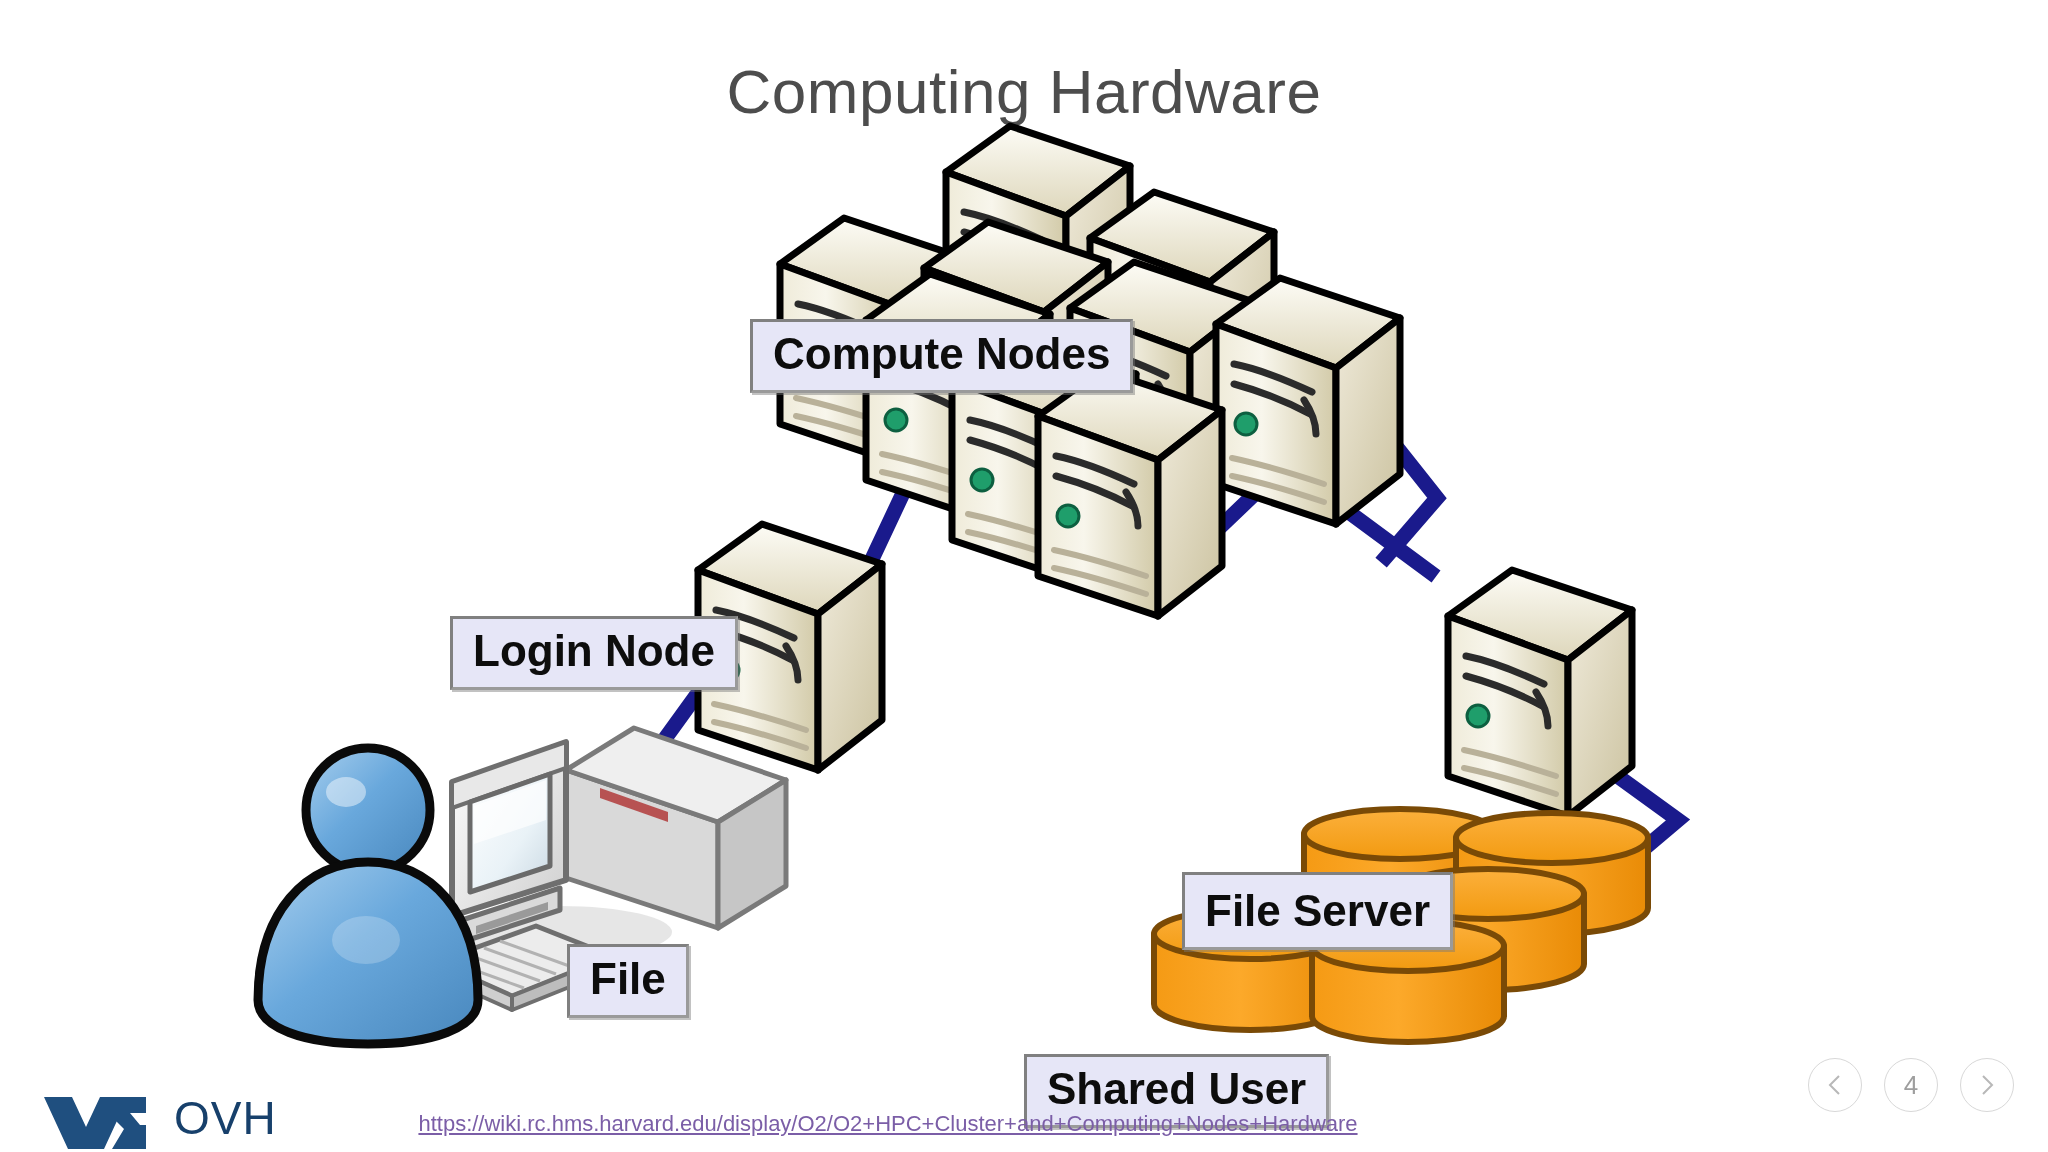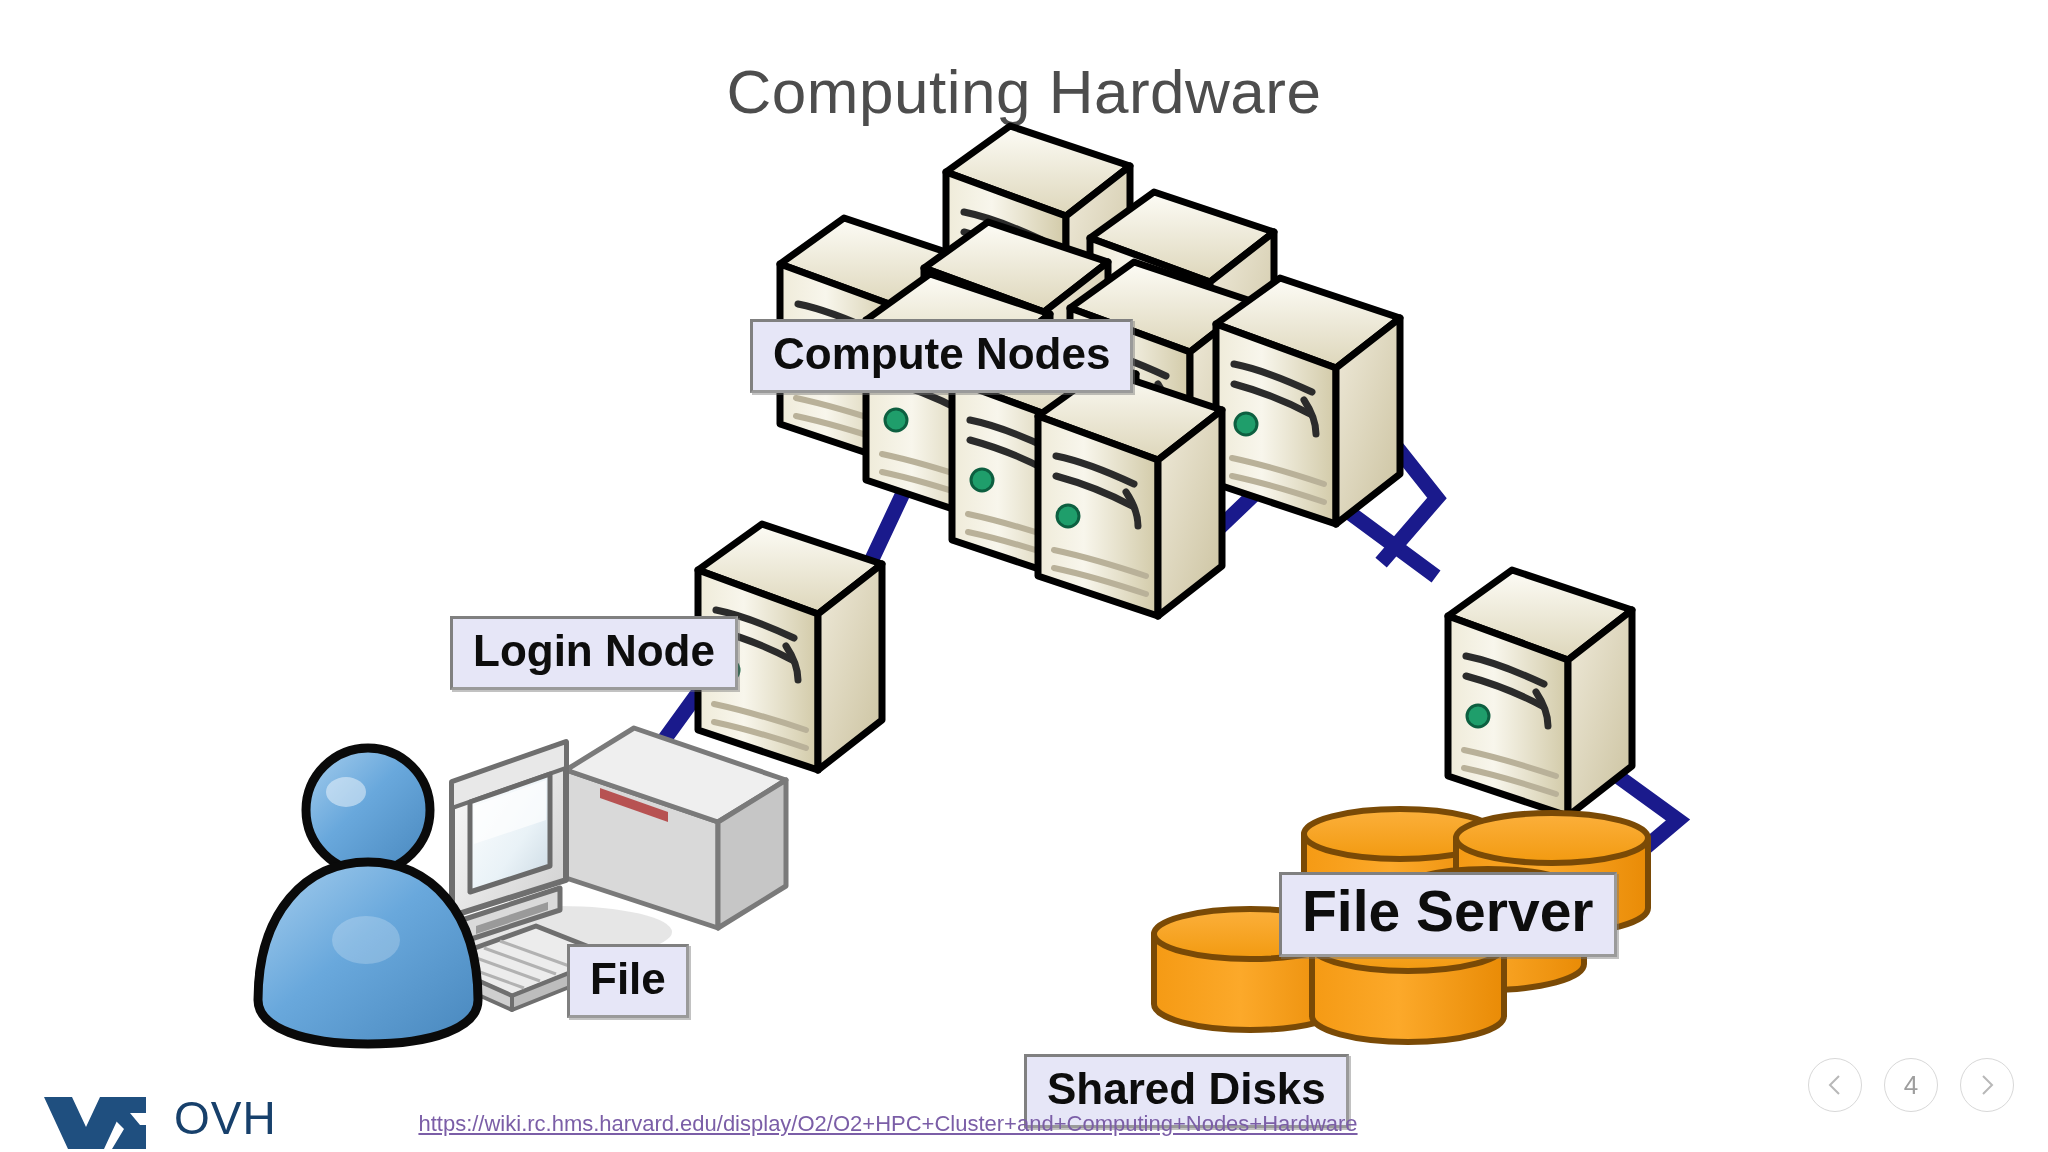--- a/index.html
+++ b/index.html
@@ -37,21 +37,21 @@
     color:#0d0d0d;
     font-weight:bold;
     font-family:"Liberation Sans", sans-serif;
     line-height:1;
     white-space:nowrap;
     box-shadow:2px 2px 0 rgba(120,120,120,.45);
     display:flex;align-items:center;justify-content:center;
   }
   #lbl-compute{left:750px;top:199px;font-size:44px;padding:10px 20px 14px;}
   #lbl-login  {left:450px;top:496px;font-size:44px;padding:10px 20px 14px;}
-  #lbl-file   {left:1279px;top:752px;font-size:57px;padding:8px 20px 14px;}
+  #lbl-file   {left:1182px;top:752px;font-size:44px;padding:14px 20px 14px;}
   #lbl-shared {left:1024px;top:934px;font-size:44px;padding:10px 20px 14px;}
   #lbl-user   {left:567px;top:824px;font-size:44px;padding:10px 20px 14px;}
 
   
   .url{
     position:absolute;left:0;top:1111px;width:1776px;
     text-align:center;
     font-size:22px;
     color:#7b5ea7;
     text-decoration:underline;
@@ -224,21 +224,21 @@
         <circle cx="368" cy="690" r="62" fill="url(#gUser)" stroke="#0a0a0a" stroke-width="9"></circle>
         <path d="M258,880 C258,792 306,742 368,742 C430,742 478,792 478,880 C478,908 432,924 368,924 C304,924 258,908 258,880 Z" fill="url(#gUser)" stroke="#0a0a0a" stroke-width="9" stroke-linejoin="round"></path>
         <ellipse cx="346" cy="672" rx="20" ry="15" fill="#ffffff" opacity=".45"></ellipse>
         <ellipse cx="366" cy="820" rx="34" ry="24" fill="#ffffff" opacity=".22"></ellipse>
       </g>
     </svg>
 
     <div class="lbl" id="lbl-login">Login Node</div>
     <div class="lbl" id="lbl-compute">Compute Nodes</div>
     <div class="lbl" id="lbl-file">File Server</div>
-    <div class="lbl" id="lbl-shared">Shared Disks</div>
+    <div class="lbl" id="lbl-shared">Shared User</div>
     <div class="lbl" id="lbl-user">File</div>
   </div>
 
   <div class="url">https://wiki.rc.hms.harvard.edu/display/O2/O2+HPC+Cluster+and+Computing+Nodes+Hardware</div>
 
   <div class="logo">
     <svg width="118" height="62" viewBox="0 0 118 62" xmlns="http://www.w3.org/2000/svg">
       <path d="M2,6 L30,6 L44,36 L58,6 L86,6 L62,58 L26,58 Z" fill="#1f4f7f"></path>
       <path d="M74,6 L104,6 L104,22 L88,22 L98,34 L104,34 L104,58 L70,58 L82,38 L74,30 Z" fill="#1f4f7f"></path>
     </svg>

